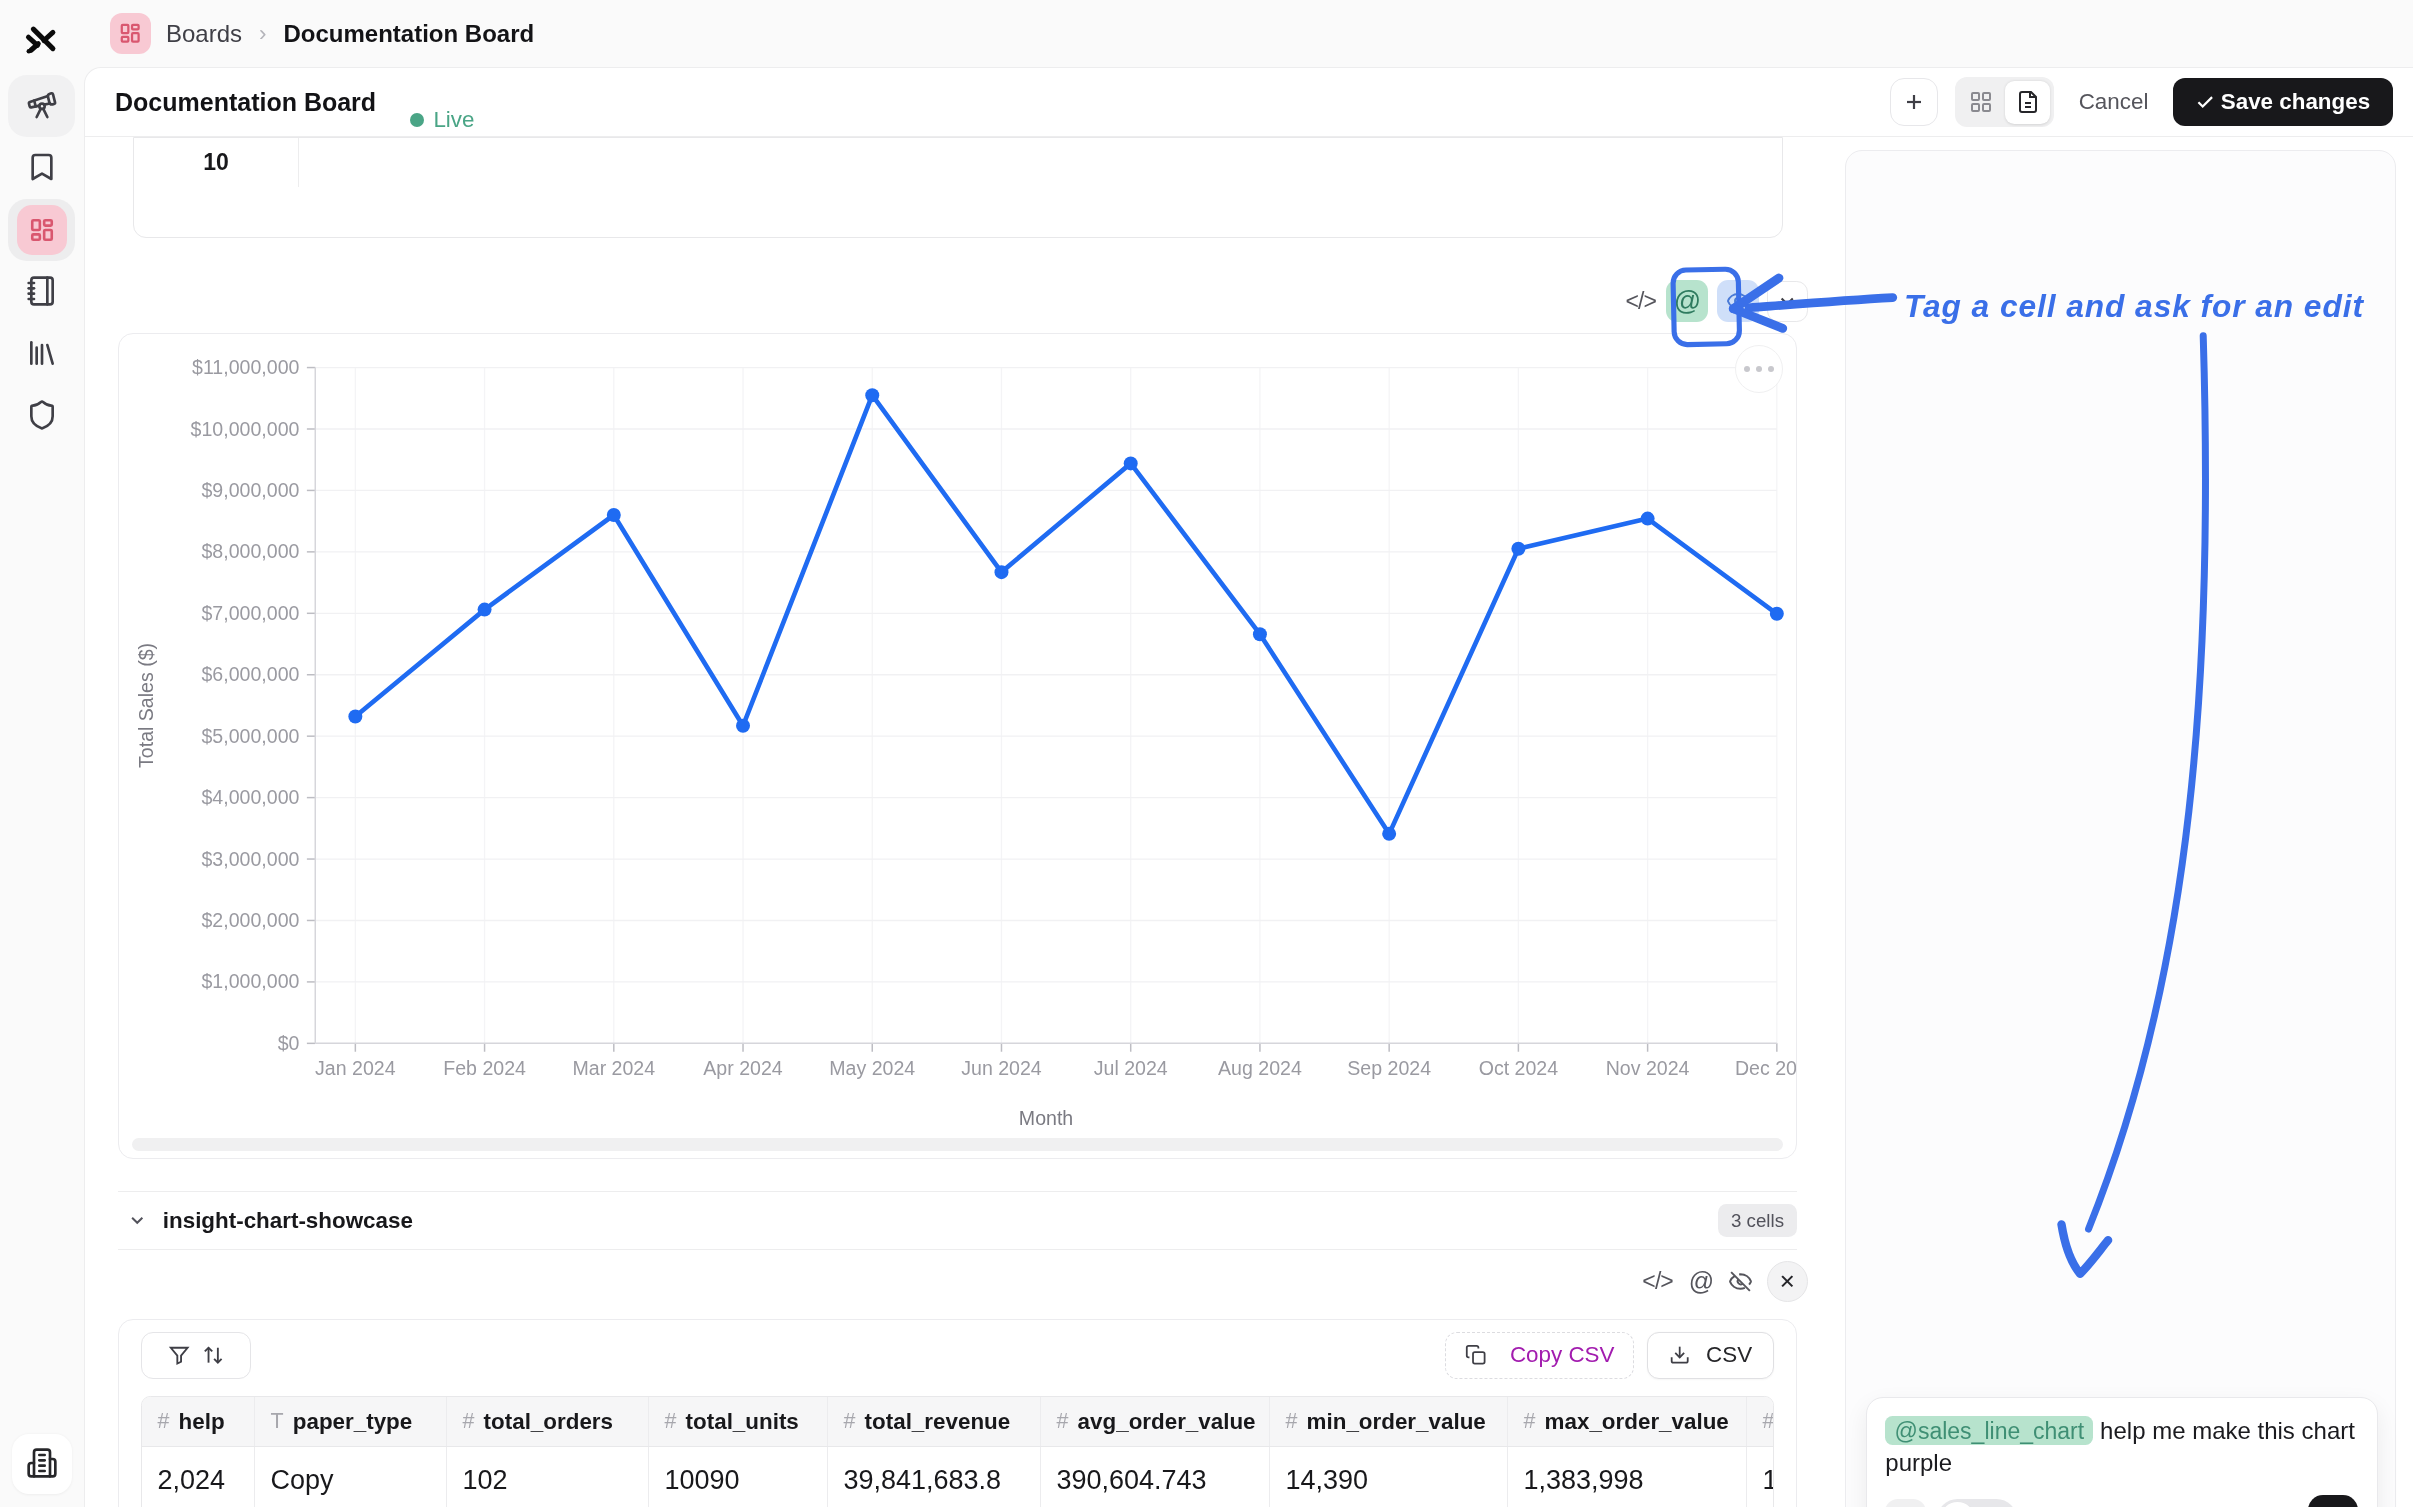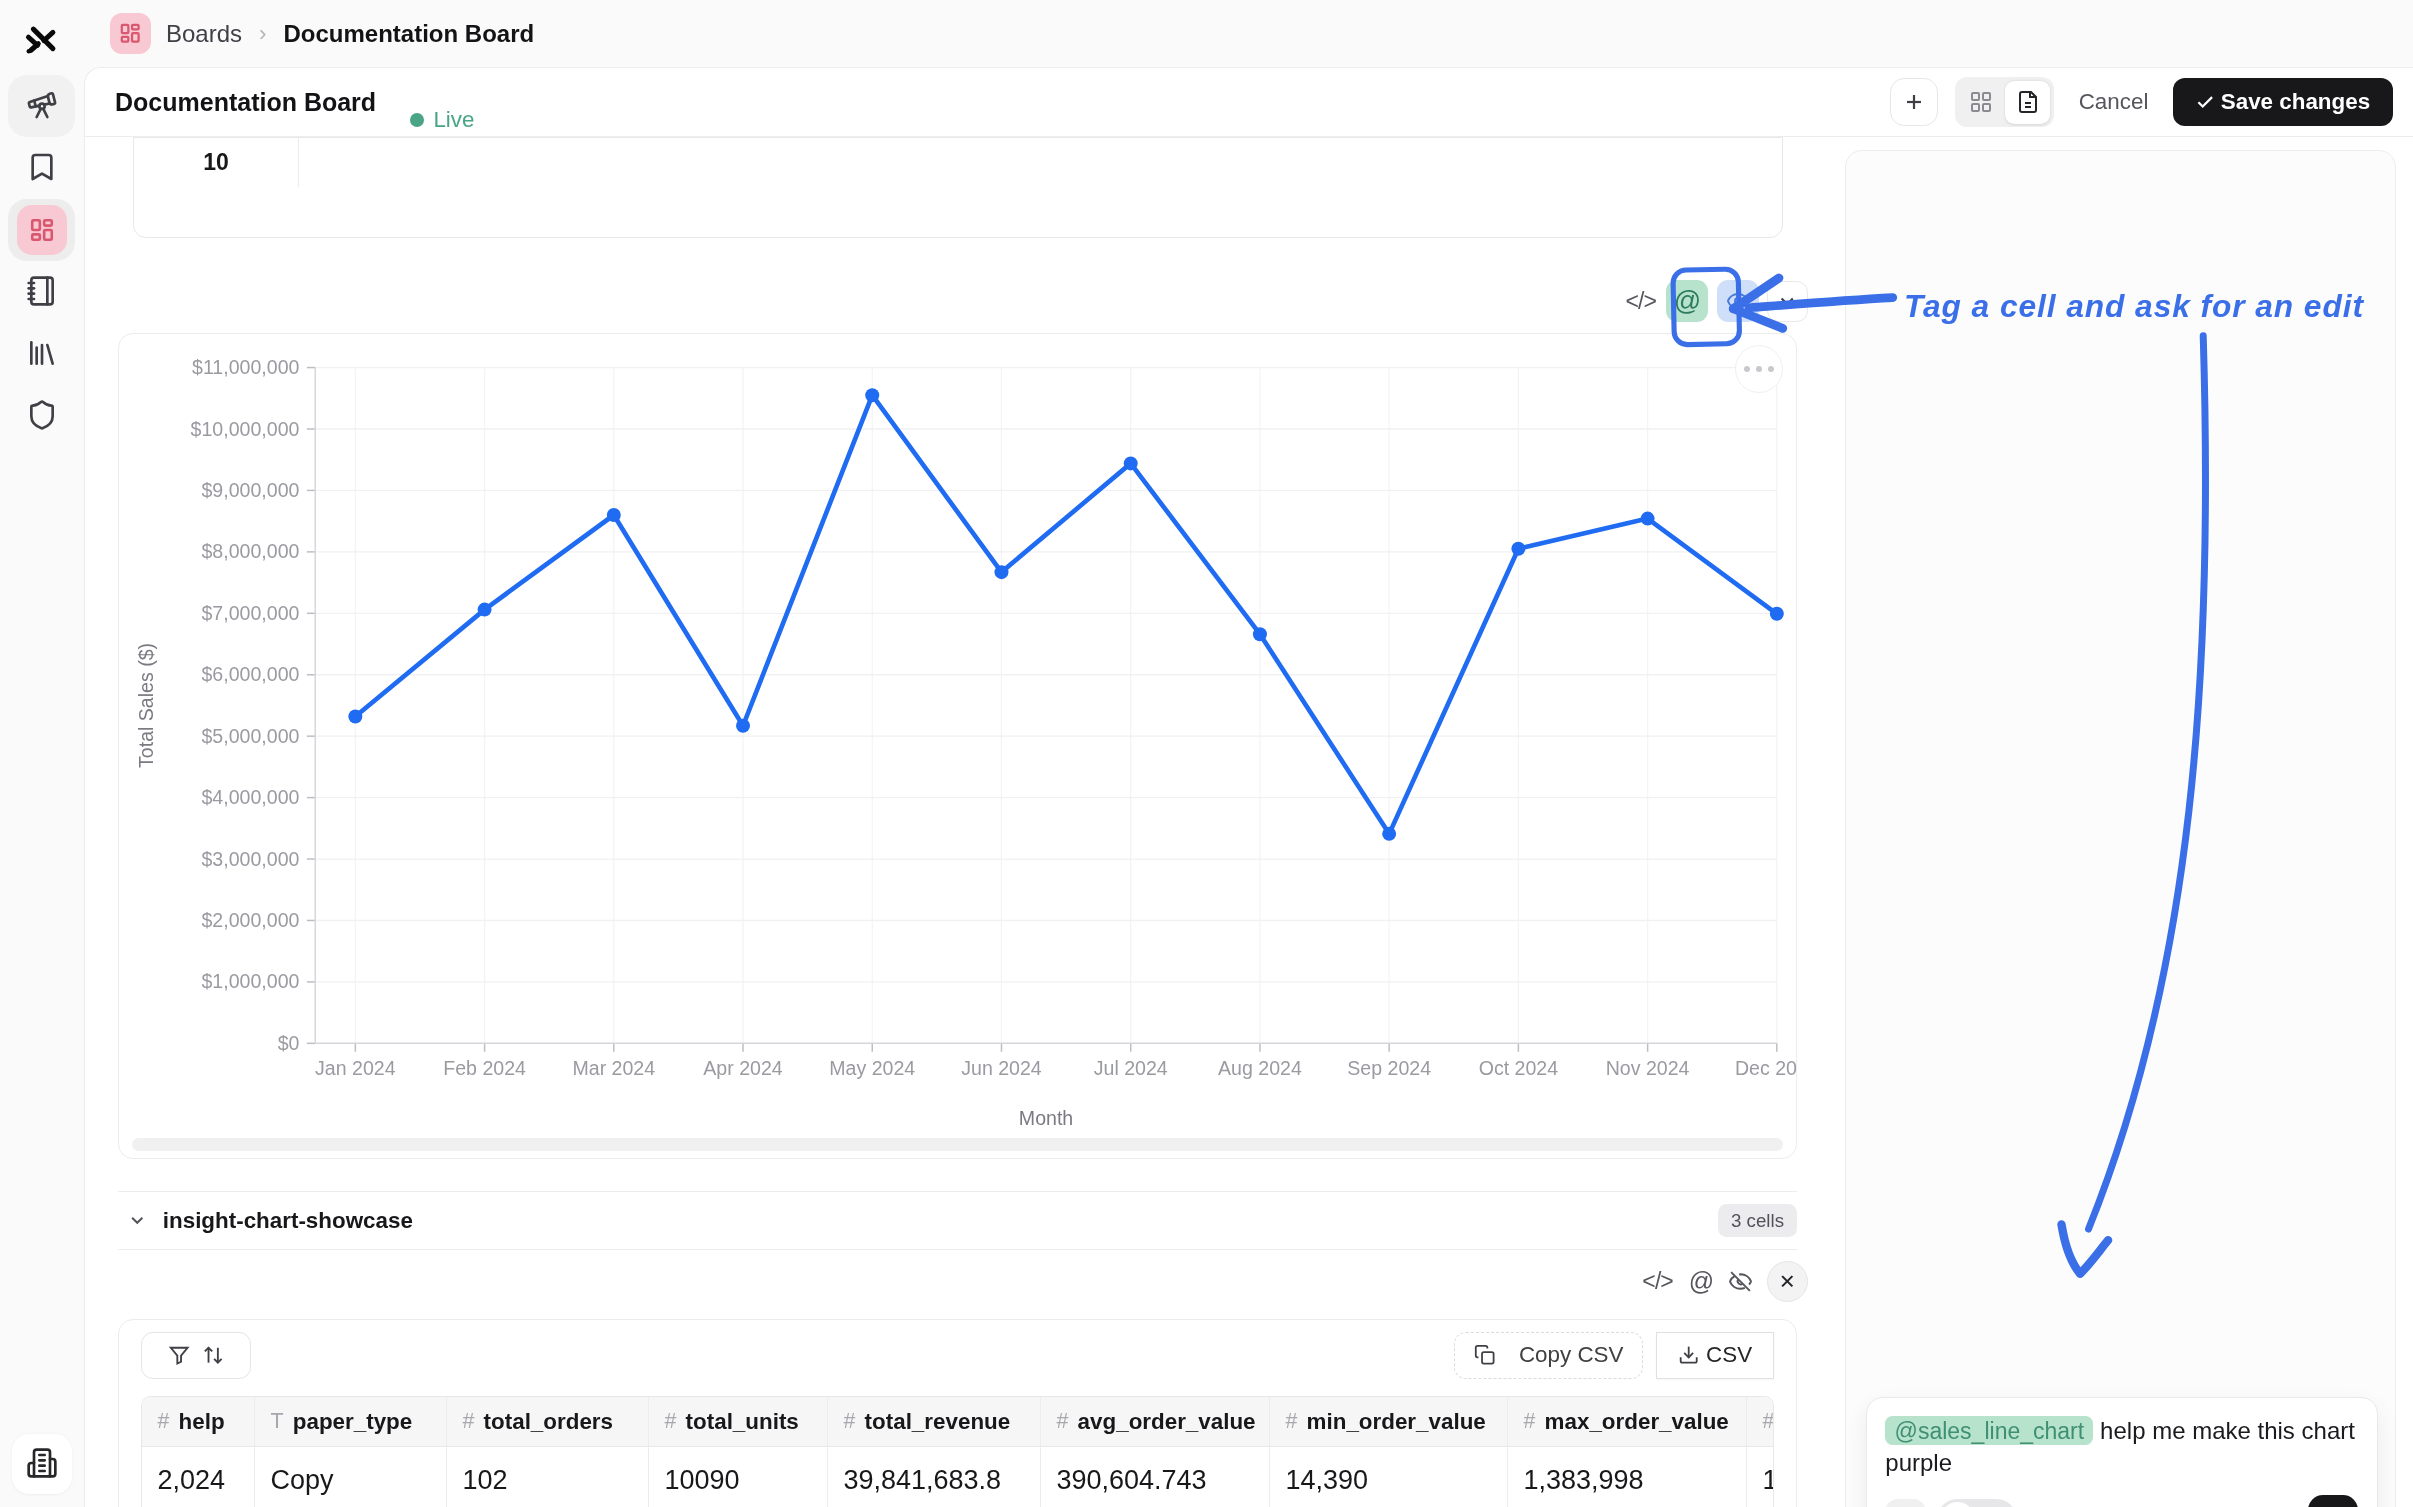--- a/index.html
+++ b/index.html
@@ -94,23 +94,23 @@
   .cells-badge { margin-left:auto; background:#ececee; border-radius:8.4px; padding:5.6px 13px; font-size:18.7px; color:#52525b; }
 
   
   .result-card { position:absolute; left:0; top:1182px; width:1679px; height:317px; background:#fff; border:0.9px solid #ececef; border-radius:15px; padding:11.2px 22.4px 0 22.4px; }
   .rc-controls { display:flex; align-items:center; height:48px; }
   .filter-group { height:47px; width:110px; border:0.9px solid #e5e5e8; border-radius:12px; background:#fff;
     display:flex; align-items:center; justify-content:center; gap:11.2px; }
   .filter-group svg { width:22.4px; height:22.4px; stroke:#3f3f46; stroke-width:2; fill:none; }
   .rc-spacer { flex:1; }
   .btn-copycsv { height:47px; border:1.9px dashed #dcdce0; border-radius:12px; background:#fff; display:flex; align-items:center; gap:24px;
-    padding:0 18.7px; font-size:22.4px; color:#404040; margin-right:13px; }
+    padding:0 18.7px; font-size:22.4px; color:#a21caf; margin-right:13px; }
   .btn-copycsv svg, .btn-csv svg { width:21.4px; height:21.4px; stroke:#3f3f46; stroke-width:2; fill:none; }
-  .btn-csv { height:47px; border:0.9px solid #e0e0e3; border-radius:0; background:#fff; display:flex; align-items:center; gap:7px;
+  .btn-csv { height:47px; border:0.9px solid #e0e0e3; border-radius:12px; background:#fff; display:flex; align-items:center; gap:16px;
     padding:0 20.5px; font-size:22.4px; color:#27272a; box-shadow:0 0.9px 1.9px rgba(0,0,0,.04); }
   .rtable { margin-top:17px; border:0.9px solid #e8e8ea; border-radius:9.3px 9.3px 0 0; overflow:hidden; }
   .rt-head { display:flex; background:#f6f6f7; height:50px; border-bottom:0.9px solid #e8e8ea; }
   .rt-th { display:flex; align-items:center; gap:9.3px; padding-left:15px; border-right:0.9px solid #ececee; font-size:22.4px; font-weight:700; color:#18181b; flex:none; }
   .rt-th .ticon { color:#a7a7ad; font-weight:500; font-size:21.4px; }
   .rt-row { display:flex; height:67px; }
   .rt-td { display:flex; align-items:center; padding-left:15px; border-right:0.9px solid #ececee; font-size:27px; color:#18181b; flex:none; overflow:hidden; white-space:nowrap; }
 
   
   .chat-panel { position:absolute; right:17px; top:13px; width:551px; height:1416px; background:#fcfcfd; border:0.9px solid #ececef; border-radius:17px; }

